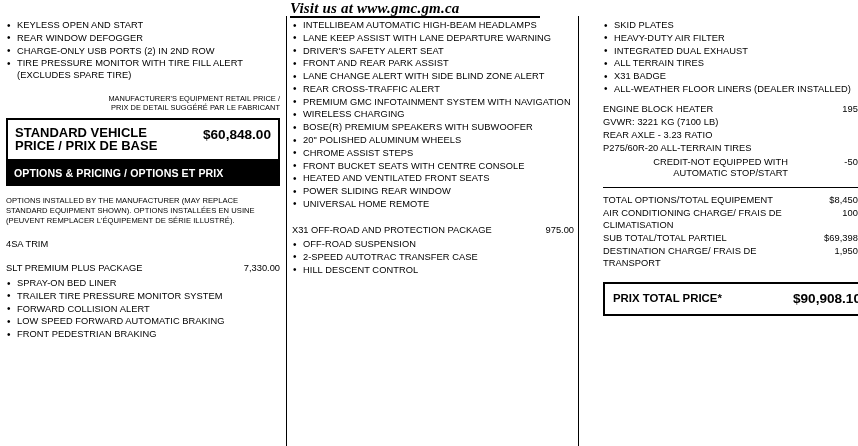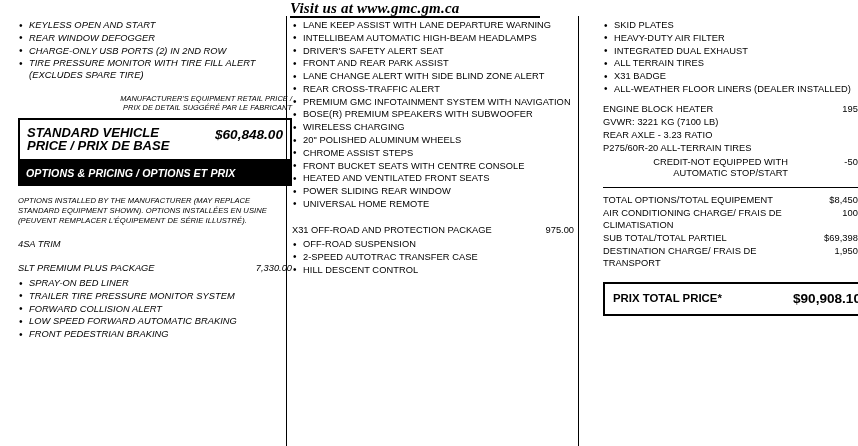--- a/index.html
+++ b/index.html
@@ -46,21 +46,21 @@
   .rule {
     position: absolute;
     background: #000;
   }
 
   
   .col {
     position: absolute;
     top: 20px;
   }
-  #col1 { left: 18px;  width: 274px; font-style: italic; }
+  #col1 { left: 6px;  width: 274px; }
   #col2 { left: 292px; width: 282px; }
   #col3 { left: 603px; width: 268px; }
 
   .vline {
     position: absolute;
     top: 16px;
     width: 1px;
     height: 430px;
     background: #000;
   }
@@ -238,29 +238,29 @@
       <li>SPRAY-ON BED LINER</li>
       <li>TRAILER TIRE PRESSURE MONITOR SYSTEM</li>
       <li>FORWARD COLLISION ALERT</li>
       <li>LOW SPEED FORWARD AUTOMATIC BRAKING</li>
       <li>FRONT PEDESTRIAN BRAKING</li>
     </ul>
   </div>
 
   <div class="col" id="col2">
     <ul class="bul">
+      <li>INTELLIBEAM AUTOMATIC HIGH-BEAM HEADLAMPS</li>
       <li>LANE KEEP ASSIST WITH LANE DEPARTURE WARNING</li>
-      <li>INTELLIBEAM AUTOMATIC HIGH-BEAM HEADLAMPS</li>
       <li>DRIVER'S SAFETY ALERT SEAT</li>
       <li>FRONT AND REAR PARK ASSIST</li>
       <li>LANE CHANGE ALERT WITH SIDE BLIND ZONE ALERT</li>
       <li>REAR CROSS-TRAFFIC ALERT</li>
       <li>PREMIUM GMC INFOTAINMENT SYSTEM WITH NAVIGATION</li>
+      <li>WIRELESS CHARGING</li>
       <li>BOSE(R) PREMIUM SPEAKERS WITH SUBWOOFER</li>
-      <li>WIRELESS CHARGING</li>
       <li>20" POLISHED ALUMINUM WHEELS</li>
       <li>CHROME ASSIST STEPS</li>
       <li>FRONT BUCKET SEATS WITH CENTRE CONSOLE</li>
       <li>HEATED AND VENTILATED FRONT SEATS</li>
       <li>POWER SLIDING REAR WINDOW</li>
       <li>UNIVERSAL HOME REMOTE</li>
     </ul>
 
     <div class="pkg-row">
       <div class="pname">X31 OFF-ROAD AND PROTECTION PACKAGE</div>

